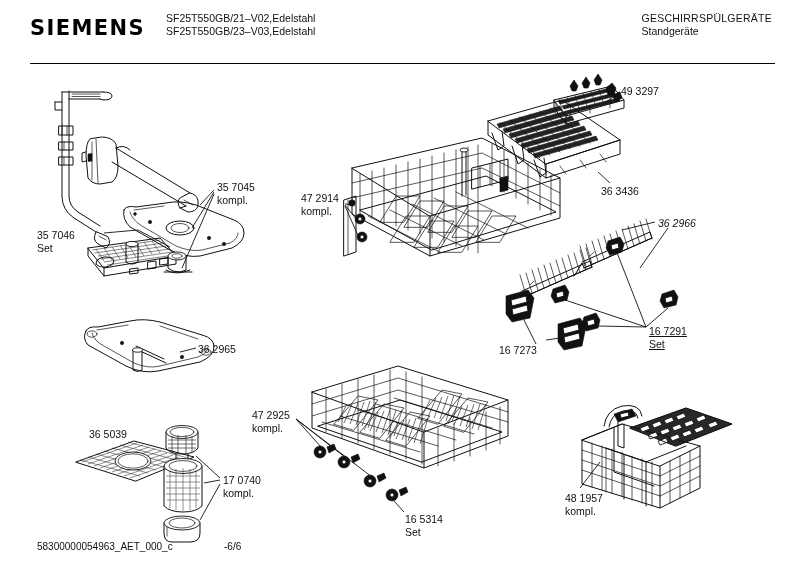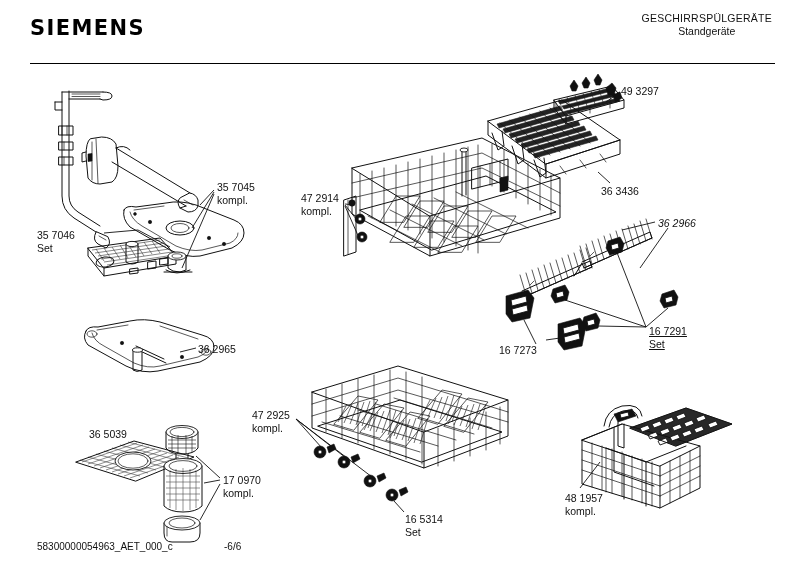--- a/index.html
+++ b/index.html
@@ -28,21 +28,21 @@
   }
   .model-block{
     position:absolute;left:166px;top:12px;
     font-size:10.5px;line-height:13.2px;
     color:#111;
     white-space:nowrap;
   }
   .model-line{white-space:nowrap;}
   .category-block{
     position:absolute;right:24px;top:12px;
-    text-align:center;
+    text-align:left;
     font-size:10.5px;line-height:13.2px;
     color:#111;
   }
   .cat-main{letter-spacing:.25px;}
   .cat-sub{}
   .rule{
     position:absolute;left:30px;top:63px;
     width:745px;height:0;
     border-top:1.4px solid #000;
   }
@@ -76,20 +76,22 @@
   #art .hatch{fill:none;stroke:#111;stroke-width:.6;}
 </style>
 </head>
 <body>
 
 <div id="page">
 
   <div class="brand">SIEMENS</div>
 
   <div class="model-block">
+    <div class="model-line">SF25T550GB/21–V02,Edelstahl</div>
+    <div class="model-line">SF25T550GB/23–V03,Edelstahl</div>
   </div>
 
   <div class="category-block">
     <div class="cat-main">GESCHIRRSPÜLGERÄTE</div>
     <div class="cat-sub">Standgeräte</div>
   </div>
 
   <div class="rule"></div>
 
   <svg id="art" viewBox="0 0 800 566" xmlns="http://www.w3.org/2000/svg">
@@ -709,21 +711,21 @@
   <div class="label" style="left:252px;top:409px;">
     <span>47 2925</span>
     <span class="l2">kompl.</span>
   </div>
 
   <div class="label" style="left:89px;top:428px;">
     <span>36 5039</span>
   </div>
 
   <div class="label" style="left:223px;top:474px;">
-    <span>17 0970</span>
+    <span>17 0740</span>
     <span class="l2">kompl.</span>
   </div>
 
   <div class="label" style="left:405px;top:513px;">
     <span>16 5314</span>
     <span class="l2">Set</span>
   </div>
 
   <div class="label" style="left:565px;top:492px;">
     <span>48 1957</span>

